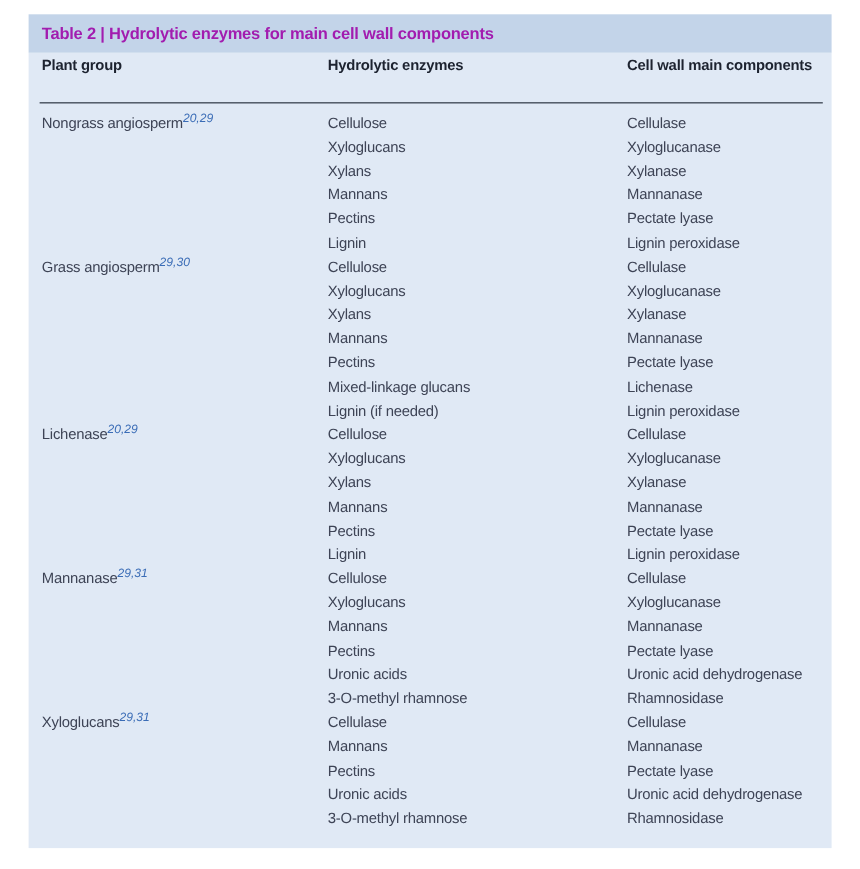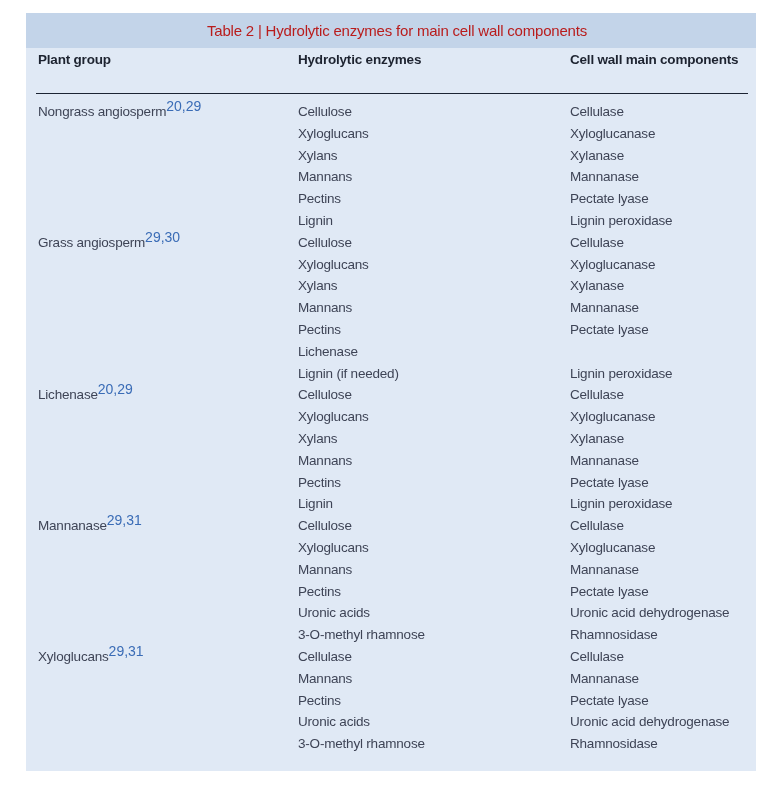--- a/index.html
+++ b/index.html
@@ -24,24 +24,23 @@
     left:26px;top:13px;
     width:730px;height:758px;
   }
   .title-band{
     height:35px;
     background:var(--title-band);
     display:flex;
     align-items:center;
     padding-left:12px;
     font-size:15px;
-    font-weight:normal;
-    color:#b91c1c;
+    font-weight:bold;
+    color:#a21caf;
     letter-spacing:-0.2px;
-    justify-content:center;
   }
   .table-body{
     height:723px;
     background:var(--body-bg);
     position:relative;
   }
   .header-row{
     display:grid;
     grid-template-columns:260px 272px auto;
     padding-left:12px;
@@ -67,26 +66,27 @@
     padding-left:12px;
     height:21.8px;
     font-size:13.5px;
     color:var(--text);
     letter-spacing:-0.2px;
     line-height:21.8px;
     white-space:nowrap;
   }
   .cell{overflow:visible;}
   .plant sup{
-    font-size:14px;
+    font-size:11px;
     color:var(--ref);
     vertical-align:super;
     line-height:0;
     letter-spacing:0;
     cursor:pointer;
+    font-style:italic;
   }
 </style>
 </head>
 <body>
 
 <div class="table-card">
   <div class="title-band">
     <span>Table 2 | Hydrolytic enzymes for main cell wall components</span>
   </div>
   <div class="table-body">
@@ -147,20 +147,21 @@
           <div class="cell comp">Mannans</div>
           <div class="cell enz">Mannanase</div>
         </div>
         <div class="row">
           <div class="cell plant"></div>
           <div class="cell comp">Pectins</div>
           <div class="cell enz">Pectate lyase</div>
         </div>
         <div class="row">
           <div class="cell plant"></div>
+          <div class="cell comp">Mixed-linkage glucans</div>
           <div class="cell enz">Lichenase</div>
         </div>
         <div class="row">
           <div class="cell plant"></div>
           <div class="cell comp">Lignin (if needed)</div>
           <div class="cell enz">Lignin peroxidase</div>
         </div>
         <div class="row">
           <div class="cell plant"><span>Lichenase</span><sup>20,29</sup></div>
           <div class="cell comp">Cellulose</div>

